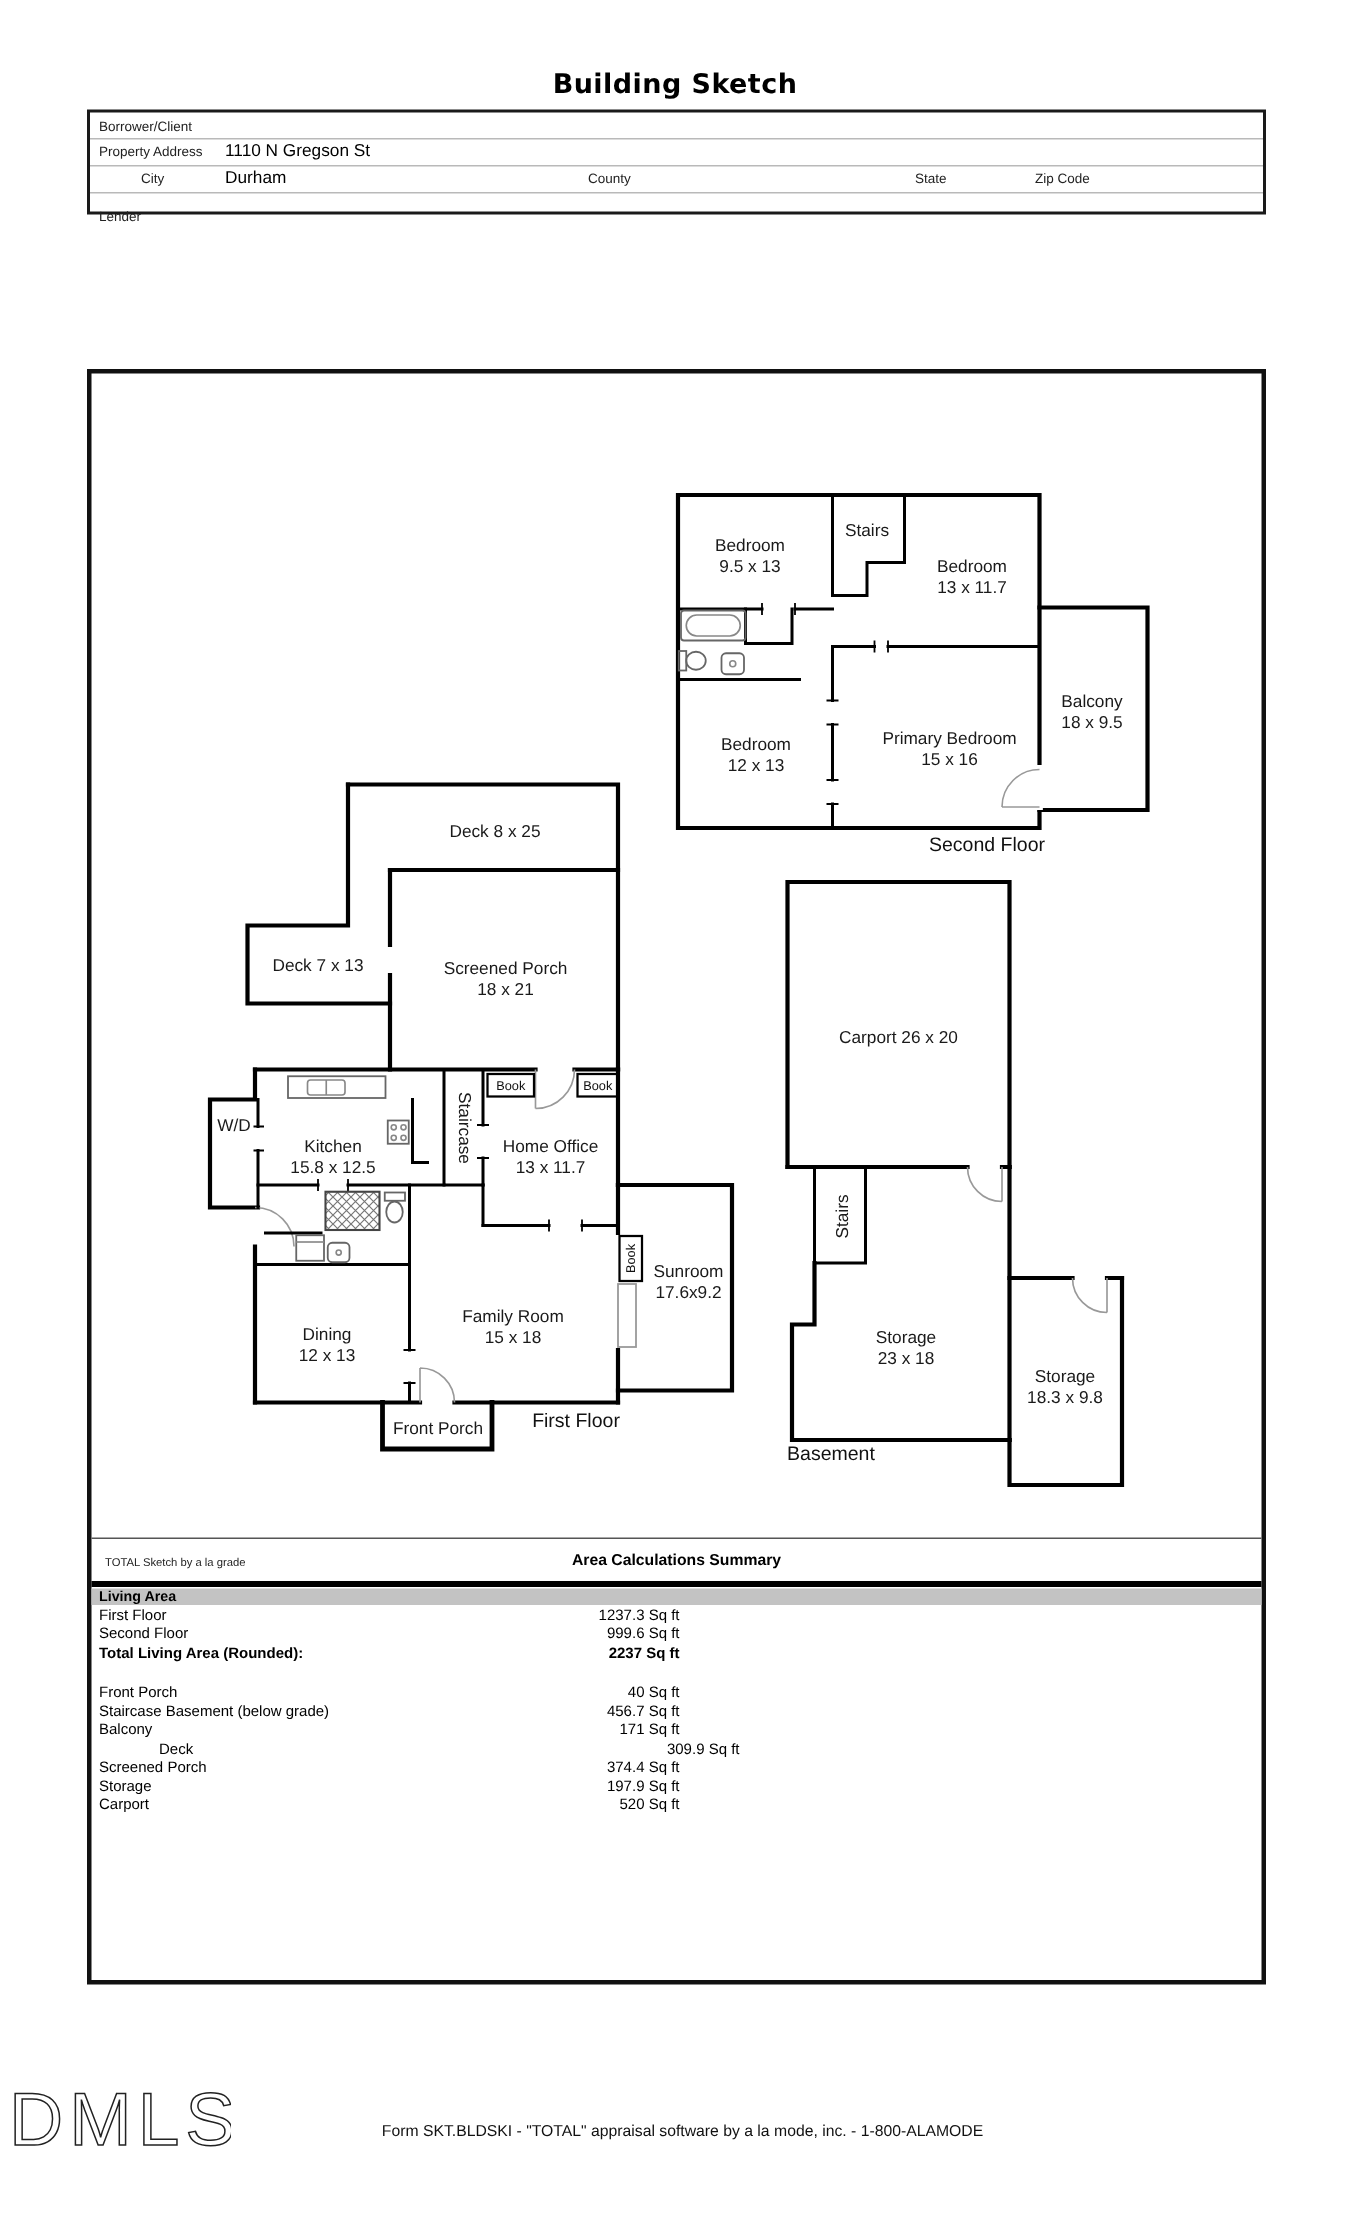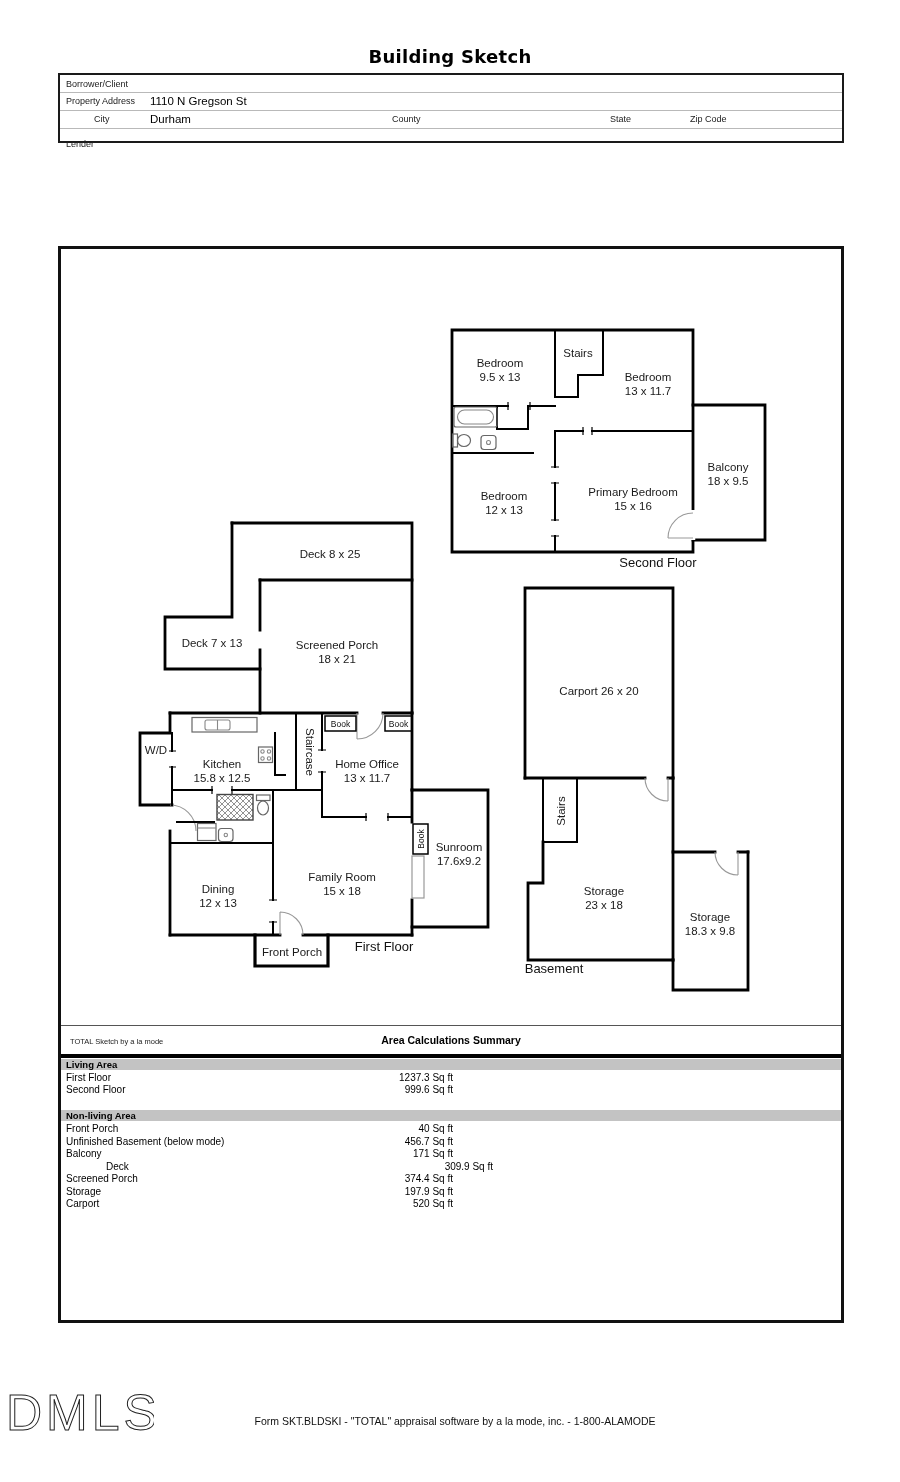--- a/index.html
+++ b/index.html
@@ -215,44 +215,45 @@
       <text class="rm" x="561" y="811" transform="rotate(-90 561 811)" dy="4">Stairs</text>
       <text class="rm" x="604" y="895">Storage</text>
       <text class="rm" x="604" y="909">23 x 18</text>
       <text class="rm" x="710" y="921">Storage</text>
       <text class="rm" x="710" y="935">18.3 x 9.8</text>
       <text class="rm cap" x="554" y="973">Basement</text>
     </g>
   </svg>
 
   <div class="abs sline"></div>
-  <div class="abs sbrand">TOTAL Sketch by a la mode</div>
+  <div class="abs sbrand">TOTAL Sketch by a la grade</div>
   <div class="abs shead">Area Calculations Summary</div>
   <div class="abs sthick"></div>
 
   <div class="abs sband" style="top:1059px;">
     <span>Living Area</span>
   </div>
   <div class="abs srow" style="top:1071.5px;">
     <span class="lab">First Floor</span>
     <span class="val">1237.3 Sq ft</span>
   </div>
   <div class="abs srow" style="top:1084px;">
     <span class="lab">Second Floor</span>
     <span class="val">999.6 Sq ft</span>
   </div>
-  <div class="abs sband" style="top:1110px;">
-    <span>Non-living Area</span>
+  <div class="abs srow bold" style="top:1097px;">
+    <span class="lab">Total Living Area (Rounded):</span>
+    <span class="val">2237 Sq ft</span>
   </div>
   <div class="abs srow" style="top:1123px;">
     <span class="lab">Front Porch</span>
     <span class="val">40 Sq ft</span>
   </div>
   <div class="abs srow" style="top:1135.5px;">
-    <span class="lab">Unfinished Basement (below mode)</span>
+    <span class="lab">Staircase Basement (below grade)</span>
     <span class="val">456.7 Sq ft</span>
   </div>
   <div class="abs srow" style="top:1148px;">
     <span class="lab">Balcony</span>
     <span class="val">171 Sq ft</span>
   </div>
   <div class="abs srow" style="top:1160.5px;margin-left:40px;">
     <span class="lab">Deck</span>
     <span class="val">309.9 Sq ft</span>
   </div>

